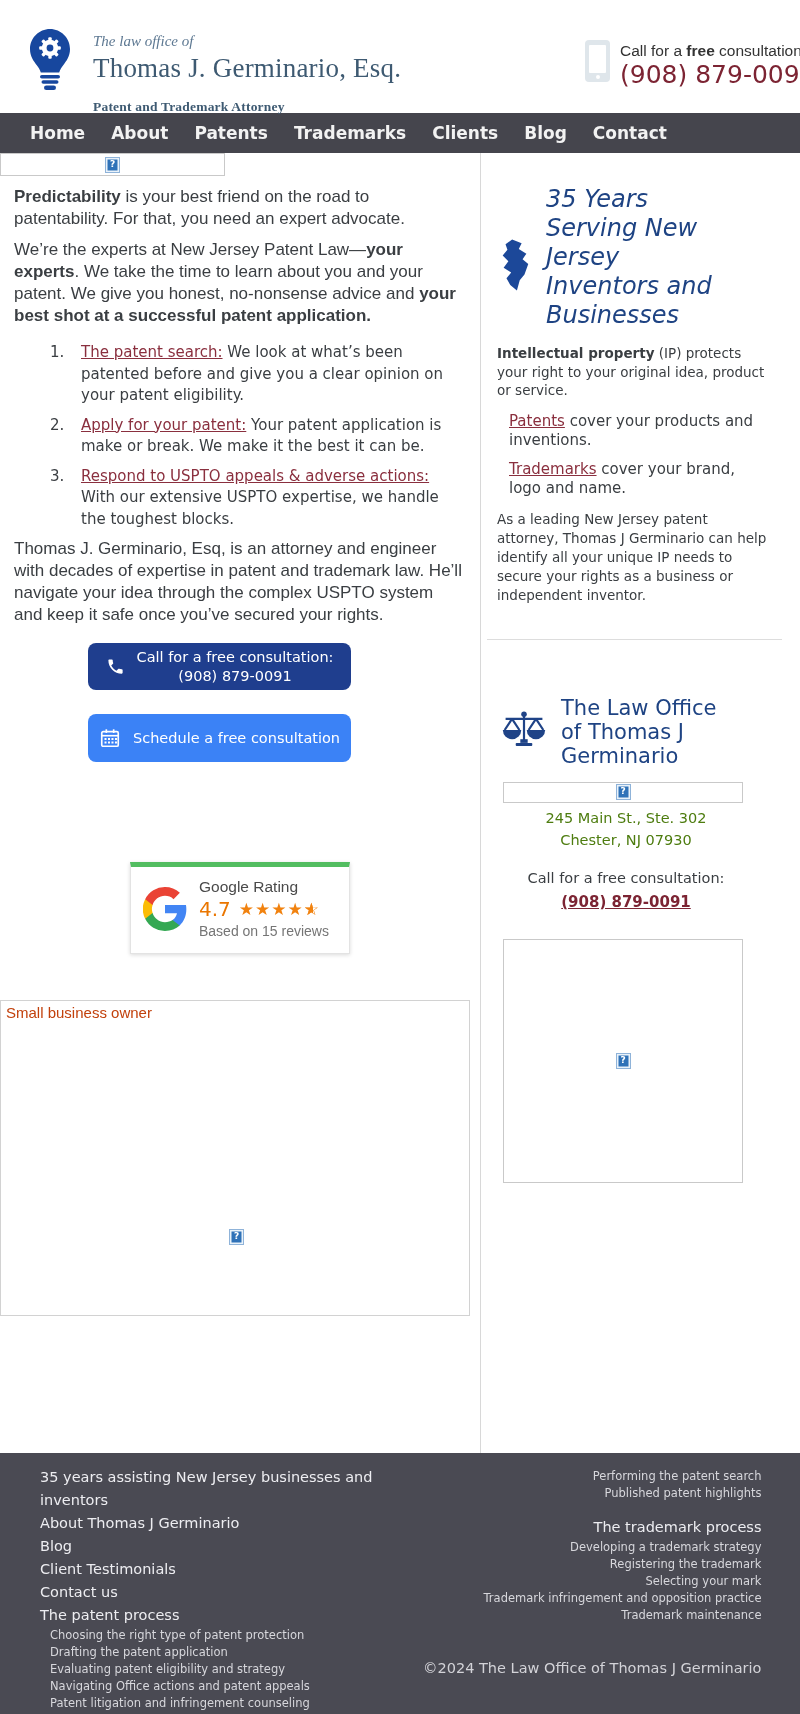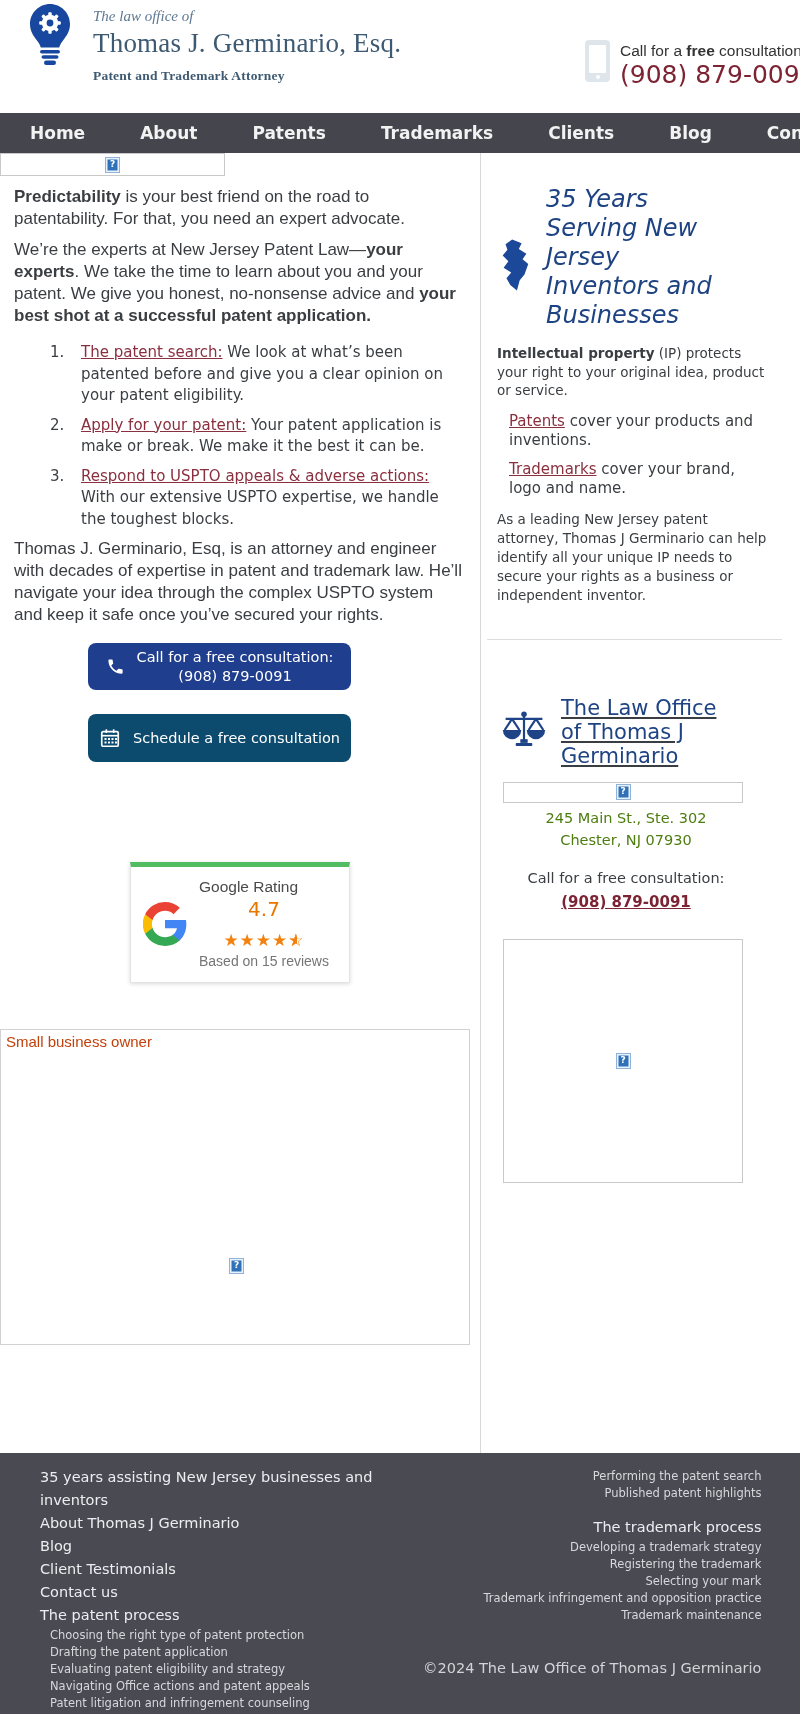--- a/index.html
+++ b/index.html
@@ -1,35 +1,35 @@
 <!DOCTYPE html>
 <html><head>
 <meta charset="utf-8">
 <style>
   html,body{margin:0;padding:0;background:#fff;}
   body{width:800px;overflow-x:hidden;font-family:"Liberation Sans",sans-serif;color:#3a3e42;}
   a{text-decoration:none;color:inherit;cursor:pointer;}
 
   
   .header{height:113px;position:relative;background:#fff;}
-  .logo-wrap{position:absolute;left:30px;top:4px;display:flex;align-items:flex-start;}
+  .logo-wrap{position:absolute;left:30px;top:29px;display:flex;align-items:flex-start;}
   .logo-text{margin-left:23px;font-family:"Liberation Serif",serif;}
   .logo-tagline{font-style:italic;font-size:15px;color:#5d7892;margin-top:4px;}
   .logo-name{font-size:27px;color:#3e5a72;margin-top:3px;letter-spacing:.2px;}
-  .logo-sub{font-size:13.5px;font-weight:bold;color:#3e5a72;margin-top:9px;letter-spacing:.2px;}
+  .logo-sub{font-size:13.5px;font-weight:bold;color:#3e5a72;margin-top:15px;letter-spacing:.2px;}
   .header-call{position:absolute;left:585px;top:40px;display:flex;align-items:flex-start;white-space:nowrap;}
   .phone-device{width:25px;height:42px;background:#dfe6eb;border-radius:4px;position:relative;flex:0 0 auto;}
   .phone-device .screen{position:absolute;left:4px;top:5px;right:4px;bottom:9px;background:#fff;border-radius:1px;}
   .phone-device .btn{position:absolute;left:50%;bottom:3px;width:4px;height:4px;margin-left:-2px;border-radius:50%;background:#fff;}
   .header-call-text{margin-left:10px;}
   .call-line{font-size:15.5px;color:#333;margin-top:2px;}
   .call-number{font-family:"DejaVu Sans",sans-serif;font-size:25px;color:#7c2433;margin-top:3px;}
 
   
-  .nav{height:40px;background:#45454d;display:flex;align-items:center;padding-left:30px;gap:55px;}
+  .nav{height:40px;background:#45454d;display:flex;align-items:center;padding-left:30px;gap:26px;}
   .nav a{font-family:"DejaVu Sans",sans-serif;font-weight:bold;font-size:17px;color:#f2f2f2;white-space:nowrap;}
 
   
   .content{display:flex;}
   .main-col{width:481px;box-sizing:border-box;border-right:1px solid #d8d8d8;min-height:1300px;}
   .main-inner{padding:0 14px;}
 
   .broken-box{border:1px solid #c9c9c9;position:relative;background:#fff;}
   .broken-ico{display:inline-block;width:13px;height:14px;background:#2f72b8;border:1px solid #8fb3d9;box-shadow:inset 0 0 0 1.5px #e9f2fa;color:#fff;font:bold 9px/13px "DejaVu Sans",sans-serif;text-align:center;vertical-align:middle;}
   .broken-ico::after{content:"?";}
@@ -40,27 +40,27 @@
   .main-inner p{font-size:17px;line-height:22px;margin:0;}
   .p1{margin-top:10px !important;}
   .p2{margin-top:9px !important;}
   .steps{margin:15px 0 0 0;padding:0 0 0 55px;font-family:"DejaVu Sans",sans-serif;font-size:15px;line-height:21.5px;}
   .steps li{margin-bottom:8px;padding-left:12px;}
   .link{color:#8a2f3e;text-decoration:underline;text-align:right;}
   .bio{margin-top:6px !important;}
 
   .btn{display:flex;align-items:center;justify-content:center;gap:12px;width:263px;margin-left:74px;border-radius:8px;color:#fff;font-family:"DejaVu Sans",sans-serif;font-size:14.5px;line-height:19px;text-align:center;}
   .btn-blue{margin-top:17px;height:47px;background:#1f3e8e;}
-  .btn-green{margin-top:24px;height:48px;background:#0c4a6e;}
+  .btn-green{margin-top:24px;height:48px;background:#3b82f6;}
   .btn svg{flex:0 0 auto;}
 
   .gcard{width:206px;margin:100px auto 0;background:#fff;border:1px solid #e3e3e3;border-top:5px solid #52bd60;box-shadow:0 1px 4px rgba(0,0,0,.15);padding:10px 0 12px 12px;display:flex;align-items:center;gap:12px;}
   .gcard-right{line-height:1.25;}
   .g-title{font-size:15.5px;color:#4a4a4a;}
-  .g-score-row{display:flex;align-items:center;gap:8px;margin-top:1px;flex-direction:column;}
+  .g-score-row{display:flex;align-items:center;gap:8px;margin-top:1px;}
   .g-score{font-family:"DejaVu Sans",sans-serif;font-size:20px;color:#ea7600;}
   .stars{color:#f1820f;font-size:17px;letter-spacing:1px;white-space:nowrap;}
   .star-half{position:relative;display:inline-block;color:#f1820f;}
   .star-half .fill{position:absolute;left:0;top:0;width:55%;overflow:hidden;}
   .g-reviews{font-size:14px;color:#757575;margin-top:1px;}
 
   .hero-broken{width:468px;height:314px;margin-top:46px;border:1px solid #d2d2d2;}
   .hero-broken .alt{font-size:15px;color:#c2410c;padding:3px 5px;display:block;}
   .hero-broken .broken-ico{position:absolute;left:228px;top:228px;}
 
@@ -68,21 +68,21 @@
   .sidebar{flex:1;box-sizing:border-box;padding:32px 18px 0 16px;font-family:"DejaVu Sans",sans-serif;}
   .sb-head-row{display:flex;align-items:center;gap:13px;font-style:italic;}
   .sb-head-row h2{font-size:24px;line-height:29px;font-weight:400;color:#1e4383;width:176px;margin:0;}
   .nj-icon{flex:0 0 auto;margin-top:18px;}
   .sb-ip{font-size:13.5px;line-height:18.5px;margin:14px 0 0;width:272px;}
   .sb-bullets{list-style:none;margin:12px 0 0 12px;padding:0;}
   .sb-bullets li{font-size:15px;line-height:19px;width:252px;margin-bottom:10px;}
   .sb-leading{font-size:13.5px;line-height:19px;margin:12px 0 0;width:274px;}
   .sb-hr{border:none;border-top:1px solid #ddd;margin:34px 0 0 -10px;}
   .office{width:258px;text-align:center;margin-top:56px;}
-  .office-head{display:flex;align-items:center;gap:14px;text-align:left;margin-left:4px;text-decoration:underline;}
+  .office-head{display:flex;align-items:center;gap:14px;text-align:left;margin-left:4px;}
   .office-head h3{font-size:21px;line-height:24px;font-weight:400;color:#1e4383;width:182px;margin:0;}
   .office-strip{width:238px;height:19px;margin:14px 0 0 6px;}
   .office-addr{font-size:14.5px;line-height:22px;margin:4px 0 0;color:#4d7c0f;}
   .office-call{font-size:14.5px;line-height:22px;margin:16px 0 0;}
   .office-phone{display:inline-block;margin-top:2px;font-weight:bold;color:#7c2433;text-decoration:underline;font-size:15px;}
   .office-broken{width:238px;height:242px;margin:26px 0 0 6px;}
 
   
   .footer{height:261px;box-sizing:border-box;background:#4a4a53;display:flex;padding:13px 0 0 40px;overflow:hidden;}
   .f-left{width:375px;flex:0 0 auto;}

